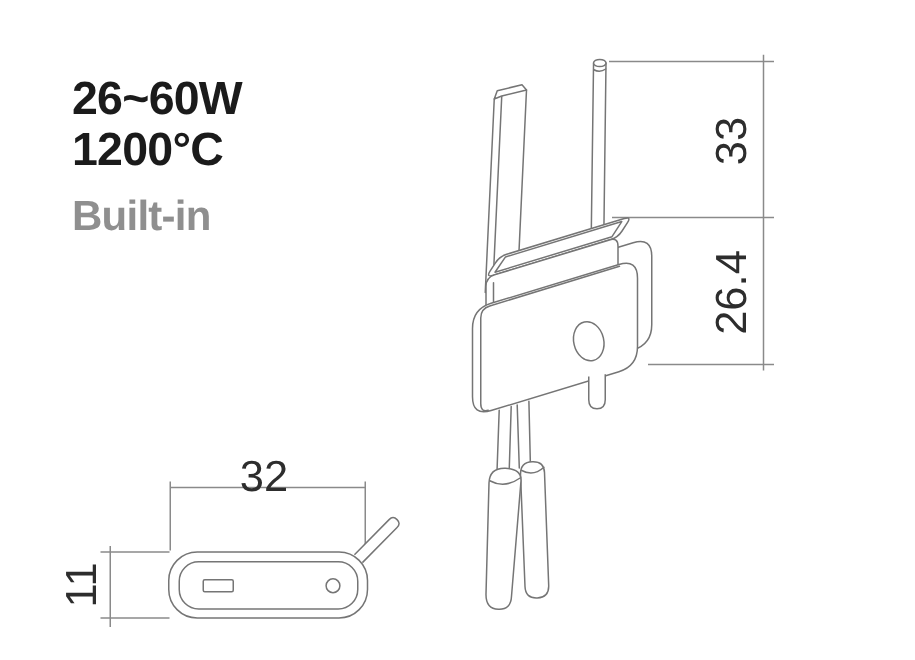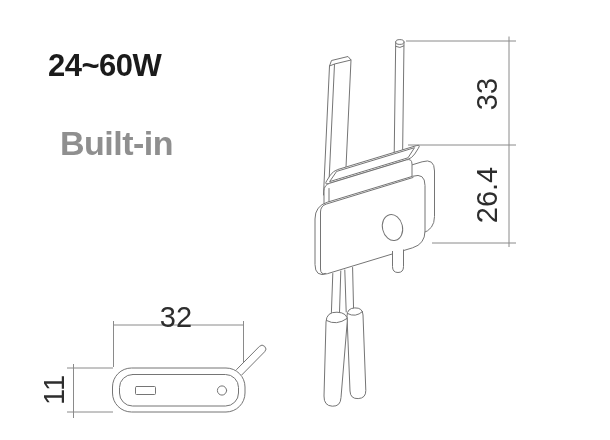--- a/index.html
+++ b/index.html
@@ -1,36 +1,37 @@
 <!DOCTYPE html>
 <html><head>
 <meta charset="utf-8">
 <style>
   html,body{margin:0;padding:0;background:#fff;}
   #stage{position:relative;width:610px;height:440px;background:#fff;overflow:hidden;
          font-family:"Liberation Sans", sans-serif;}
   .spec-block{position:absolute;left:48px;top:49px;font-size:31px;font-weight:bold;
               line-height:34px;color:#1b1b1b;letter-spacing:-0.5px;}
-  .feature-block{position:absolute;left:60px;top:126px;font-size:34px;font-weight:bold;
+  .feature-block{position:absolute;left:48px;top:126px;font-size:28px;font-weight:bold;
               line-height:35px;color:#8f8f8f;letter-spacing:-0.5px;}
   svg{position:absolute;left:0;top:0;}
   .ln{stroke:#757575;stroke-width:1;fill:none;stroke-linecap:round;stroke-linejoin:round;}
   .lnf{stroke:#757575;stroke-width:1;fill:#ffffff;stroke-linejoin:round;}
   .fillonly{fill:#ffffff;stroke:none;}
   .dim{stroke:#8a8a8a;stroke-width:1;fill:none;}
   .dimtext{font-family:"Liberation Sans", sans-serif;font-size:29px;fill:#2d2d2d;
            font-weight:normal;}
 </style>
 </head>
 <body>
 
 <div id="stage">
 
   <div class="spec-block">
-    <div>24~60W</div>
+    <div>26~60W</div>
+    <div>1200°C</div>
   </div>
 
   <div class="feature-block">
     <div>Built-in</div>
   </div>
 
   <svg width="610" height="440" viewBox="0 0 610 440">
 
     <g>
       <path class="dim" d="M 406 41 H 516"></path>

